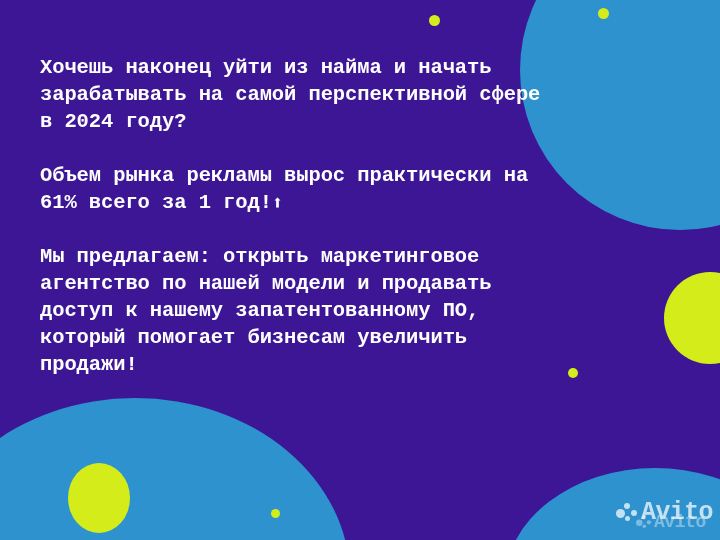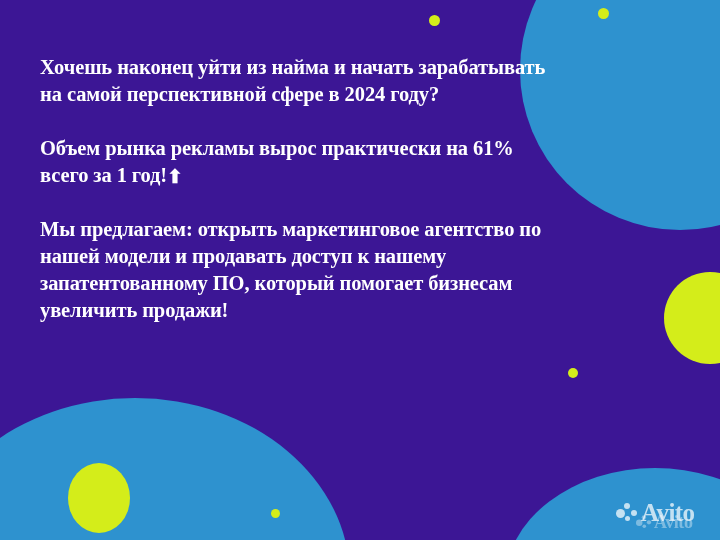--- a/index.html
+++ b/index.html
@@ -6,21 +6,21 @@
     margin: 0;
     padding: 0;
     background: #222;
   }
   #canvas {
     position: relative;
     width: 720px;
     height: 540px;
     overflow: hidden;
     background: #3C1695;
-    font-family: Liberation Serif, serif;
+    font-family: Liberation Mono, monospace;
   }
 
   
   .shape {
     position: absolute;
     border-radius: 50%;
     pointer-events: none;
   }
 
   

